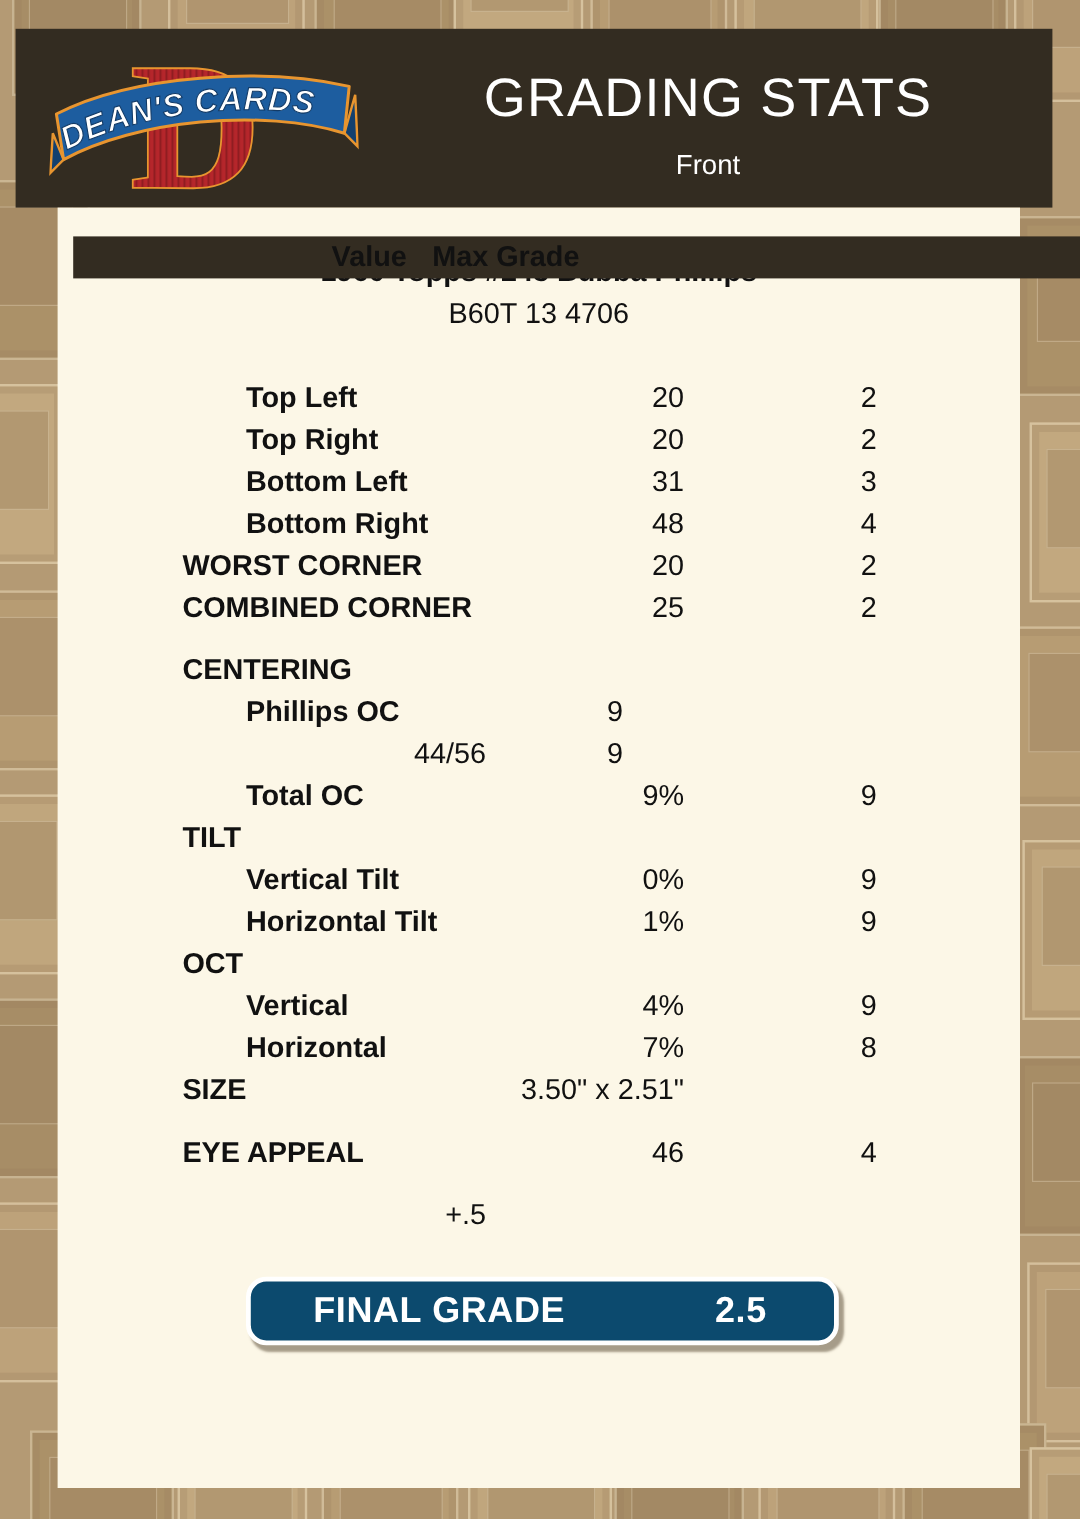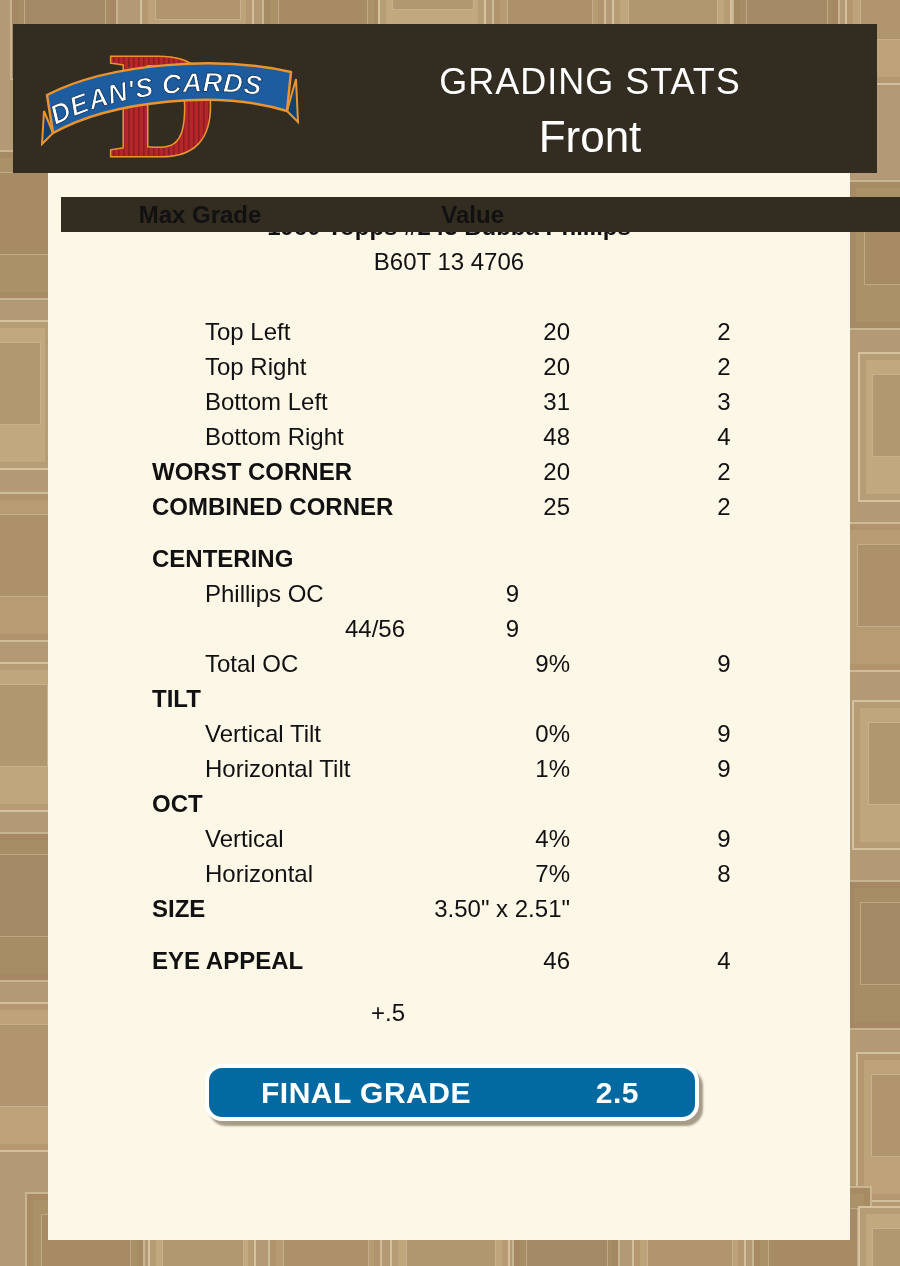--- a/index.html
+++ b/index.html
@@ -39,22 +39,22 @@
   }
   .logo-wrap { position: relative; width: 290px; flex: 0 0 290px; }
   .logo-svg { position: absolute; left: 28px; top: 5px; }
   .header-text {
     flex: 1;
     display: flex; flex-direction: column;
     align-items: center;
     padding-top: 32px;
     color: #ffffff;
   }
-  .header-title { font-size: 36px; line-height: 52px; letter-spacing: 1px; }
-  .header-subtitle { font-size: 44px; line-height: 40px; margin-top: 9px; }
+  .header-title { font-size: 45px; line-height: 52px; letter-spacing: 1px; }
+  .header-subtitle { font-size: 23px; line-height: 40px; margin-top: 9px; }
 
   
   .panel {
     position: absolute;
     left: 48px; top: 173px;
     width: 802px; height: 1067px;
     background: #fcf7e7;
     color: #111;
   }
   .card-title {
@@ -72,33 +72,33 @@
   .stats-table { margin: 37px 0 0 104px; width: 701px; }
   .row {
     display: grid;
     grid-template-columns: 278px 165px 258px;
     height: 35px;
     align-items: center;
     font-size: 24px;
     white-space: nowrap;
   }
   .spacer { height: 17px; }
-  .cell.label { padding-left: 0; }
+  .cell.label { padding-left: 0; font-weight: bold; }
   .row.indent .cell.label { padding-left: 53px; }
   .row.section .cell.label, .row.header .cell.label { font-weight: bold; }
   .row.header .cell { font-weight: bold; }
   .cell.value { text-align: right; padding-right: 25px; }
   .row.header .cell.value { padding-right: 0; }
   .cell.max { text-align: center; }
 
   
   .final-grade {
     margin: 34px 0 0 157px;
     width: 494px; height: 57px;
-    background: #0369a1;
+    background: #0c4a6e;
     border: 4px solid #ffffff;
     border-radius: 17px;
     box-shadow: 4px 5px 2px rgba(137,126,105,0.75);
     display: flex;
     align-items: center;
     justify-content: space-between;
     padding: 0 56px 0 52px;
     color: #ffffff;
     font-weight: bold;
     font-size: 30px;
@@ -167,22 +167,22 @@
       <div class="header-subtitle">Front</div>
     </div>
   </div>
 
   <div class="panel">
     <div class="card-title">1960 Topps #243 Bubba Phillips</div>
     <div class="card-code">B60T 13 4706</div>
 
     <div class="stats-table" id="stats-table">
         <div class="row header">
+          <div class="cell value">Value</div>
           <div class="cell max">Max Grade</div>
-          <div class="cell value">Value</div>
         </div>
         <div class="row indent">
           <div class="cell label">Top Left</div>
           <div class="cell value">20</div>
           <div class="cell max">2</div>
         </div>
         <div class="row indent">
           <div class="cell label">Top Right</div>
           <div class="cell value">20</div>
           <div class="cell max">2</div>

